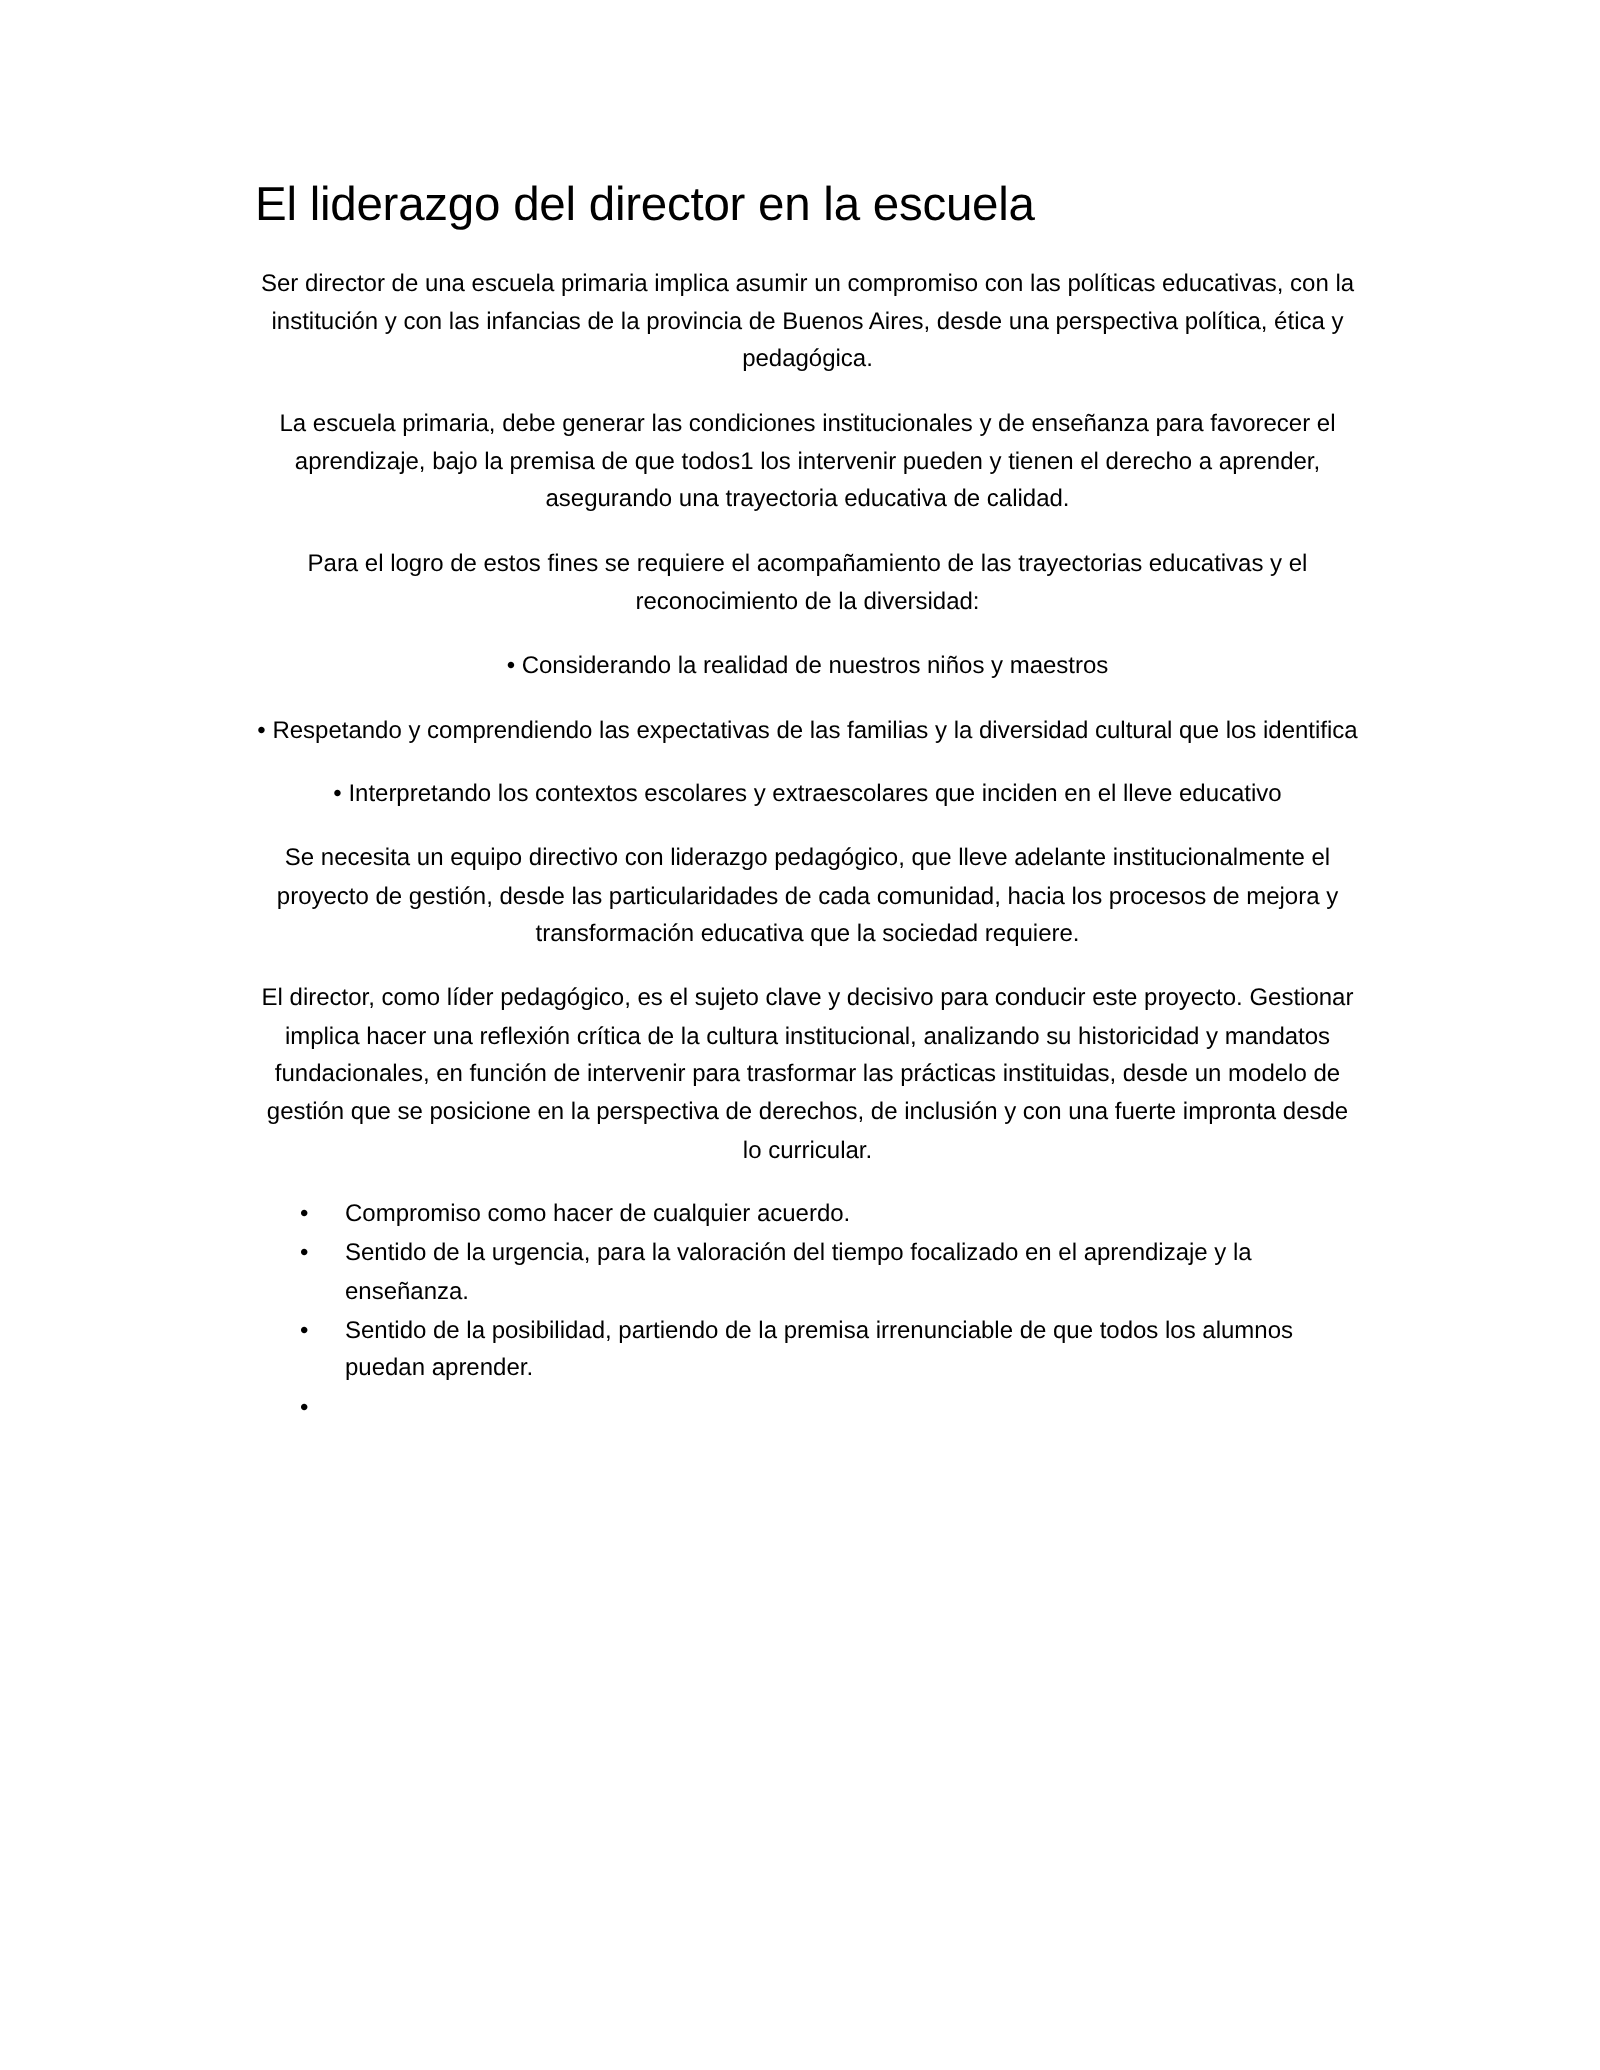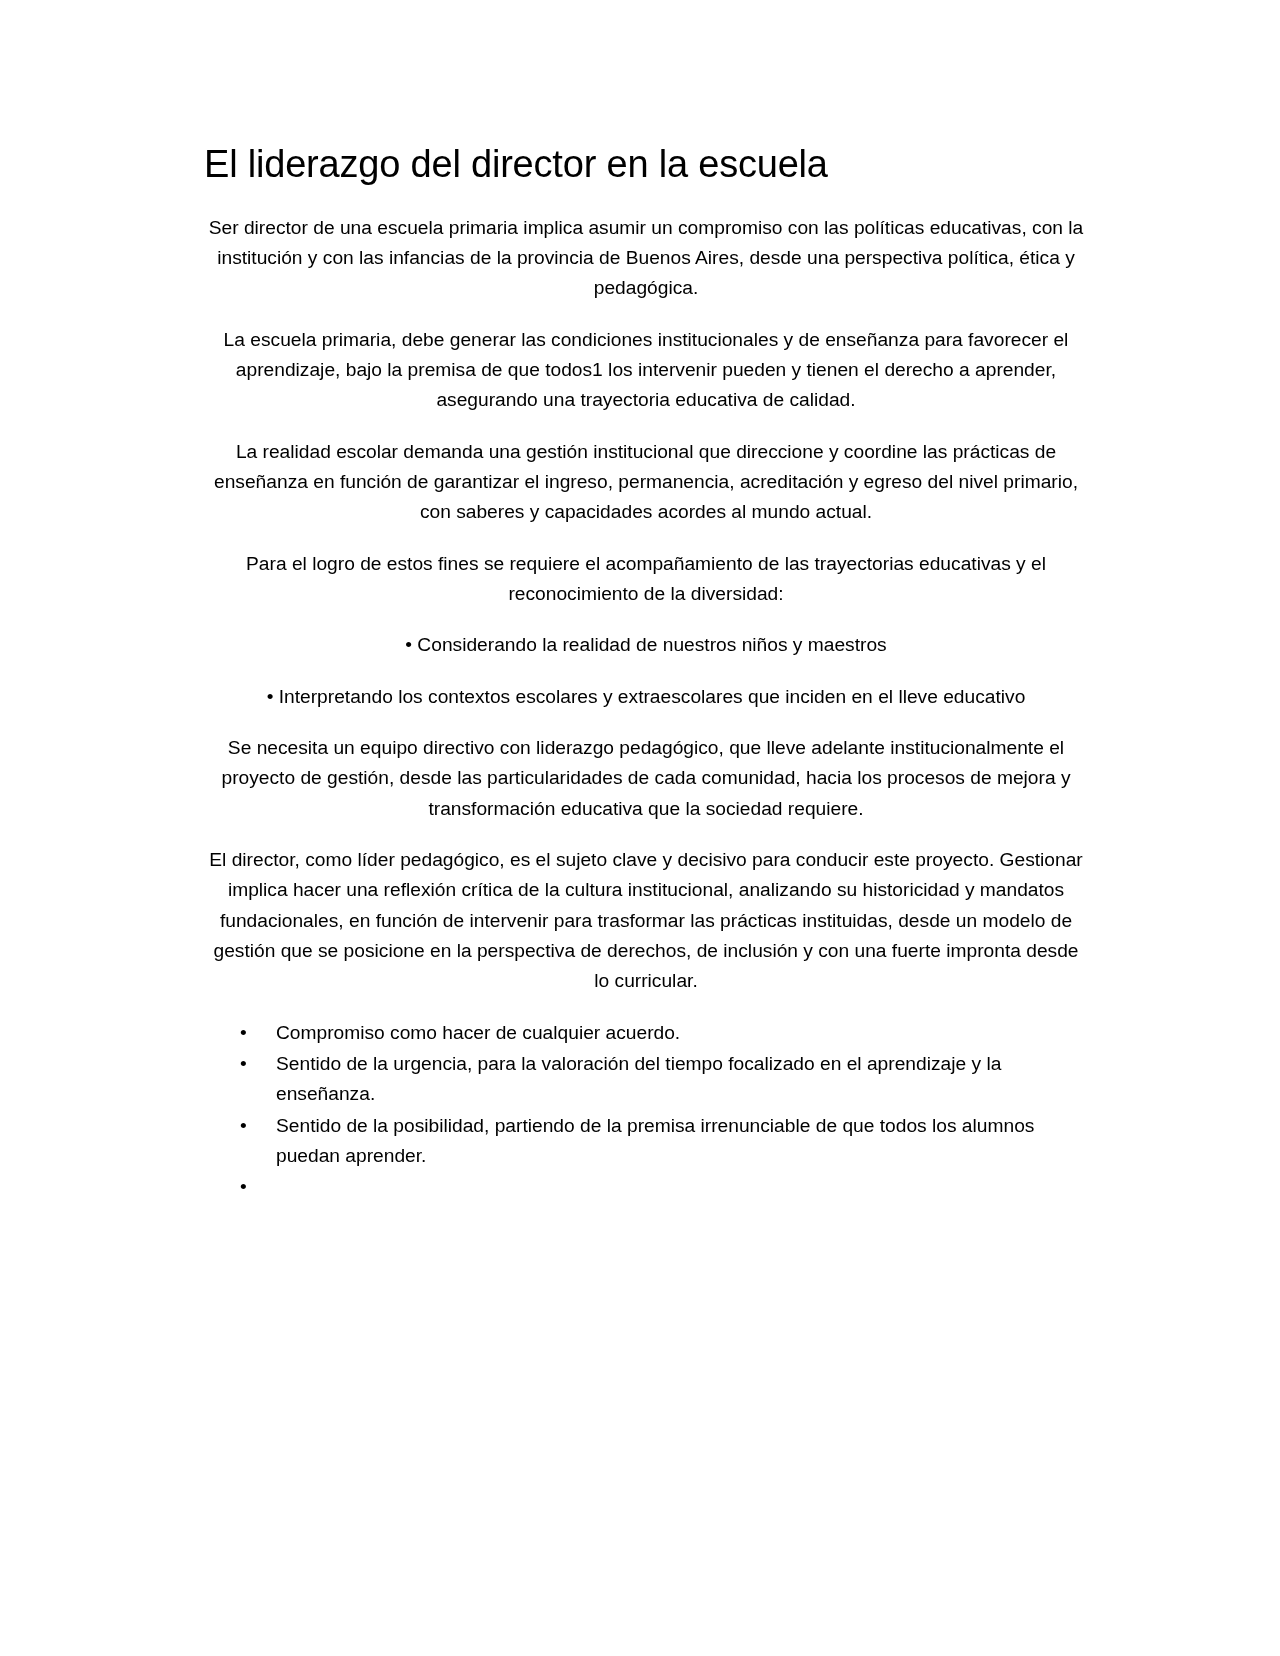--- a/index.html
+++ b/index.html
@@ -73,27 +73,27 @@
 
 <div class="page">
   <div class="content">
 
     <h1 class="doc-title">El liderazgo del director en la escuela</h1>
 
     <p class="para">Ser director de una escuela primaria implica asumir un compromiso con las políticas educativas, con la institución y con las infancias de la provincia de Buenos Aires, desde una perspectiva política, ética y pedagógica.</p>
 
     <p class="para">La escuela primaria, debe generar las condiciones institucionales y de enseñanza para favorecer el aprendizaje, bajo la premisa de que todos1 los intervenir pueden y tienen el derecho a aprender, asegurando una trayectoria educativa de calidad.</p>
 
-    <p class="para">La realidad escolar demanda una gestión institucional que direccione y coordine las prácticas de enseñanza en función de garantizar el ingreso, permanencia, acreditación y egreso del nivel primario, con saberes y capacidades acordes al mundo actual.</p>
 
     <p class="para">Para el logro de estos fines se requiere el acompañamiento de las trayectorias educativas y el reconocimiento de la diversidad:</p>
 
     <p class="para inline-bullet">• Considerando la realidad de nuestros niños y maestros</p>
 
 
+    <p class="para inline-bullet">• Respetando y comprendiendo las expectativas de las familias y la diversidad cultural que los identifica</p>
 
     <p class="para inline-bullet">• Interpretando los contextos escolares y extraescolares que inciden en el lleve educativo</p>
 
     <p class="para">Se necesita un equipo directivo con liderazgo pedagógico, que lleve adelante institucionalmente el proyecto de gestión, desde las particularidades de cada comunidad, hacia los procesos de mejora y transformación educativa que la sociedad requiere.</p>
 
     <p class="para">El director, como líder pedagógico, es el sujeto clave y decisivo para conducir este proyecto. Gestionar implica hacer una reflexión crítica de la cultura institucional, analizando su historicidad y mandatos fundacionales, en función de intervenir para trasformar las prácticas instituidas, desde un modelo de gestión que se posicione en la perspectiva de derechos, de inclusión y con una fuerte impronta desde lo curricular.</p>
 
 
     <ul class="bullet-list">
       <li>

